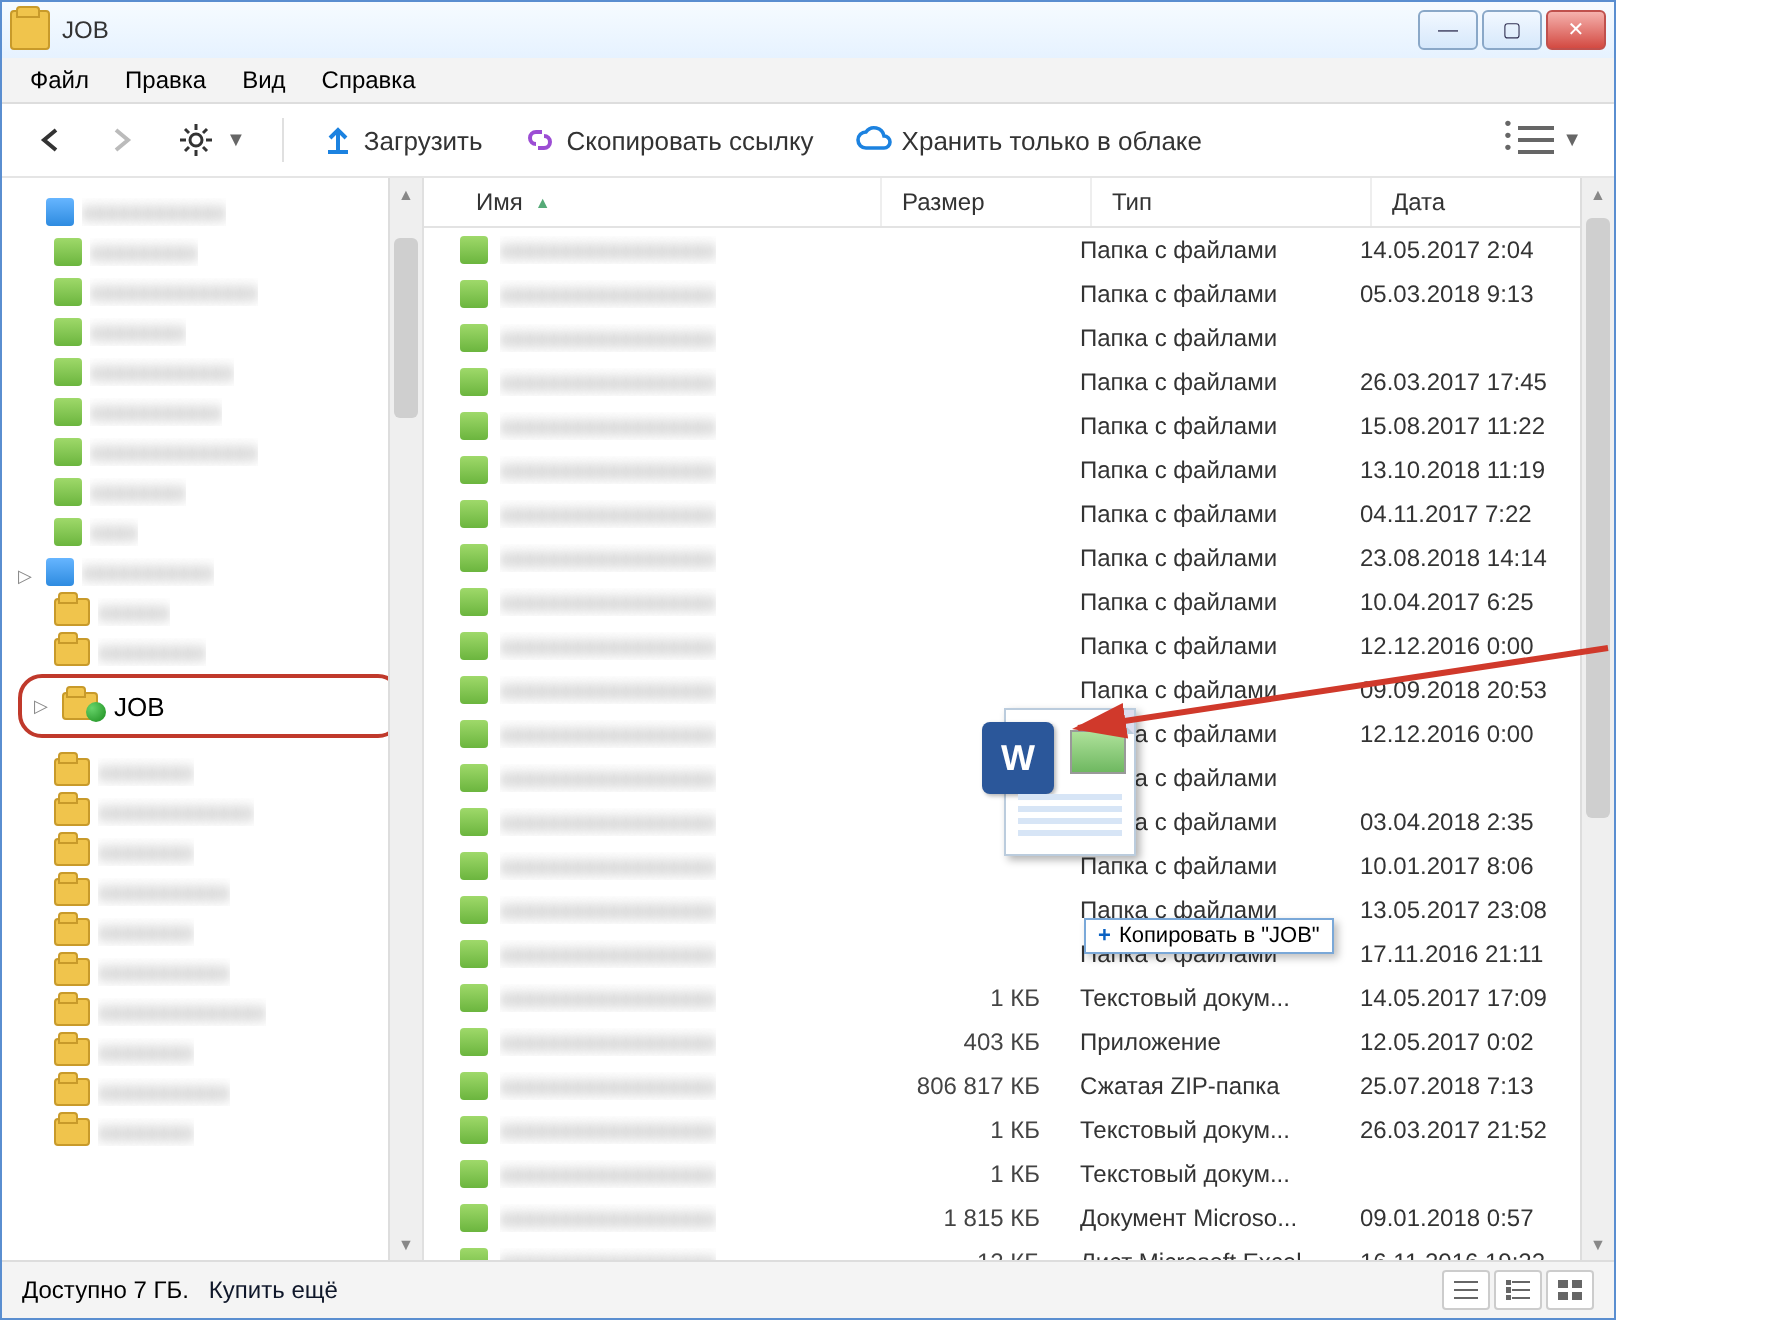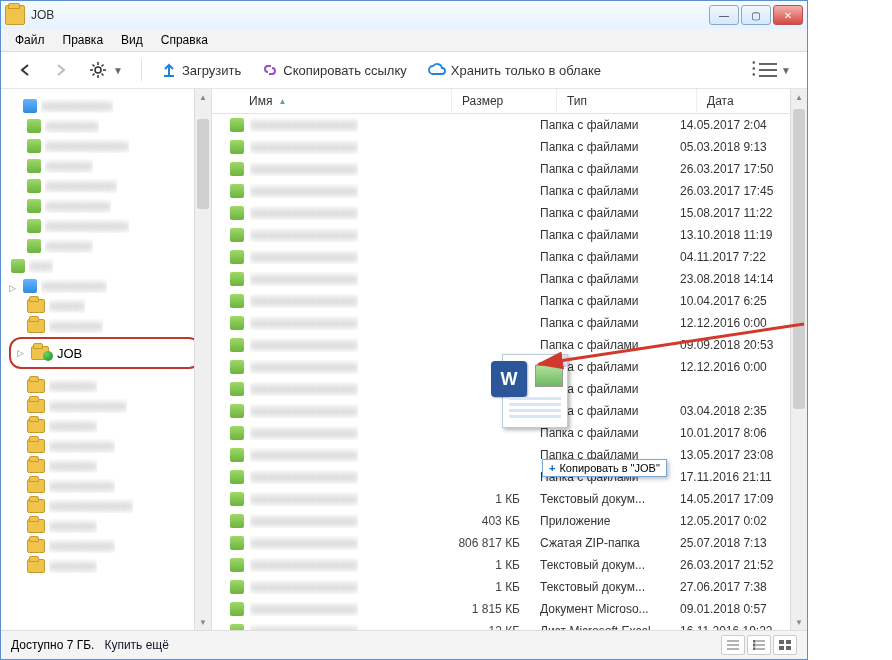--- a/index.html
+++ b/index.html
@@ -177,21 +177,21 @@
             <span class="blur">xxxxxxxxxxx</span>
           </div>
         <div class="treeitem" style="padding-left:26px">
             <span class="sq green"></span>
             <span class="blur">xxxxxxxxxxxxxx</span>
           </div>
         <div class="treeitem" style="padding-left:26px">
             <span class="sq green"></span>
             <span class="blur">xxxxxxxx</span>
           </div>
-        <div class="treeitem" style="padding-left:10px">
+        <div class="treeitem" style="padding-left:26px">
             <span class="sq green"></span>
             <span class="blur">xxxx</span>
           </div>
         <div class="treeitem">
             <span class="tri">▷</span>
             <span class="sq blue"></span>
             <span class="blur">xxxxxxxxxxx</span>
           </div>
         <div class="treeitem" style="padding-left:26px">
             <span class="sq folder"></span>
@@ -253,21 +253,21 @@
           </div>
       </div>
       <div class="scroll">
           <span class="arr up">▲</span>
           <span class="thumb"></span>
           <span class="arr dn">▼</span>
         </div>
     </div>
 
     <div class="main">
-      <div class="colhead" style="padding-left:27px">
+      <div class="colhead" style="padding-left:16px">
         <div class="col name">
             <span>Имя</span>
             <span class="sortind">▲</span>
           </div>
         <div class="col size">Размер</div>
         <div class="col type">Тип</div>
         <div class="col date">Дата</div>
       </div>
       <div class="rows" id="rows">
           <div class="row">
@@ -288,21 +288,20 @@
             <div class="cell type">Папка с файлами</div>
             <div class="cell date">05.03.2018 9:13</div>
           </div>
           <div class="row">
             <div class="cell name">
               <span class="sq green"></span>
               <span class="blur">xxxxxxxxxxxxxxxxxx</span>
             </div>
             <div class="cell size"></div>
             <div class="cell type">Папка с файлами</div>
-            <div class="cell date">26.03.2017 17:50</div>
           </div>
           <div class="row">
             <div class="cell name">
               <span class="sq green"></span>
               <span class="blur">xxxxxxxxxxxxxxxxxx</span>
             </div>
             <div class="cell size"></div>
             <div class="cell type">Папка с файлами</div>
             <div class="cell date">26.03.2017 17:45</div>
           </div>
@@ -458,21 +457,20 @@
             <div class="cell type">Текстовый докум...</div>
             <div class="cell date">26.03.2017 21:52</div>
           </div>
           <div class="row">
             <div class="cell name">
               <span class="sq green"></span>
               <span class="blur">xxxxxxxxxxxxxxxxxx</span>
             </div>
             <div class="cell size">1 КБ</div>
             <div class="cell type">Текстовый докум...</div>
-            <div class="cell date">27.06.2017 7:38</div>
           </div>
           <div class="row">
             <div class="cell name">
               <span class="sq green"></span>
               <span class="blur">xxxxxxxxxxxxxxxxxx</span>
             </div>
             <div class="cell size">1 815 КБ</div>
             <div class="cell type">Документ Microso...</div>
             <div class="cell date">09.01.2018 0:57</div>
           </div>

